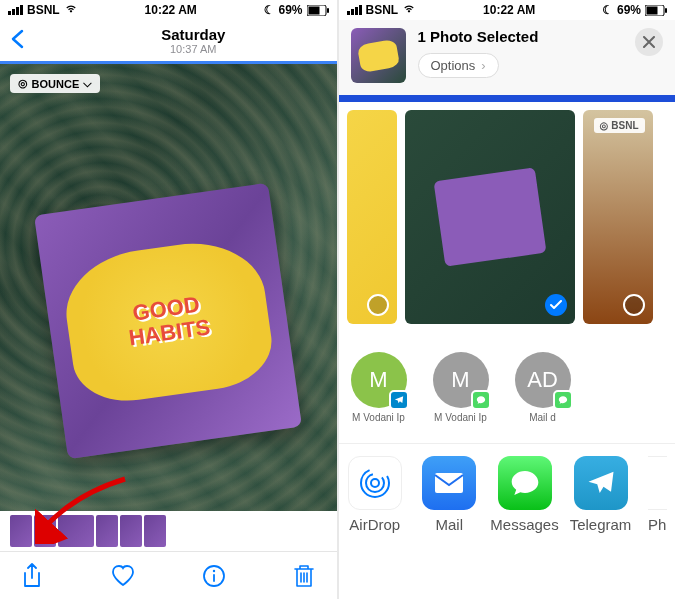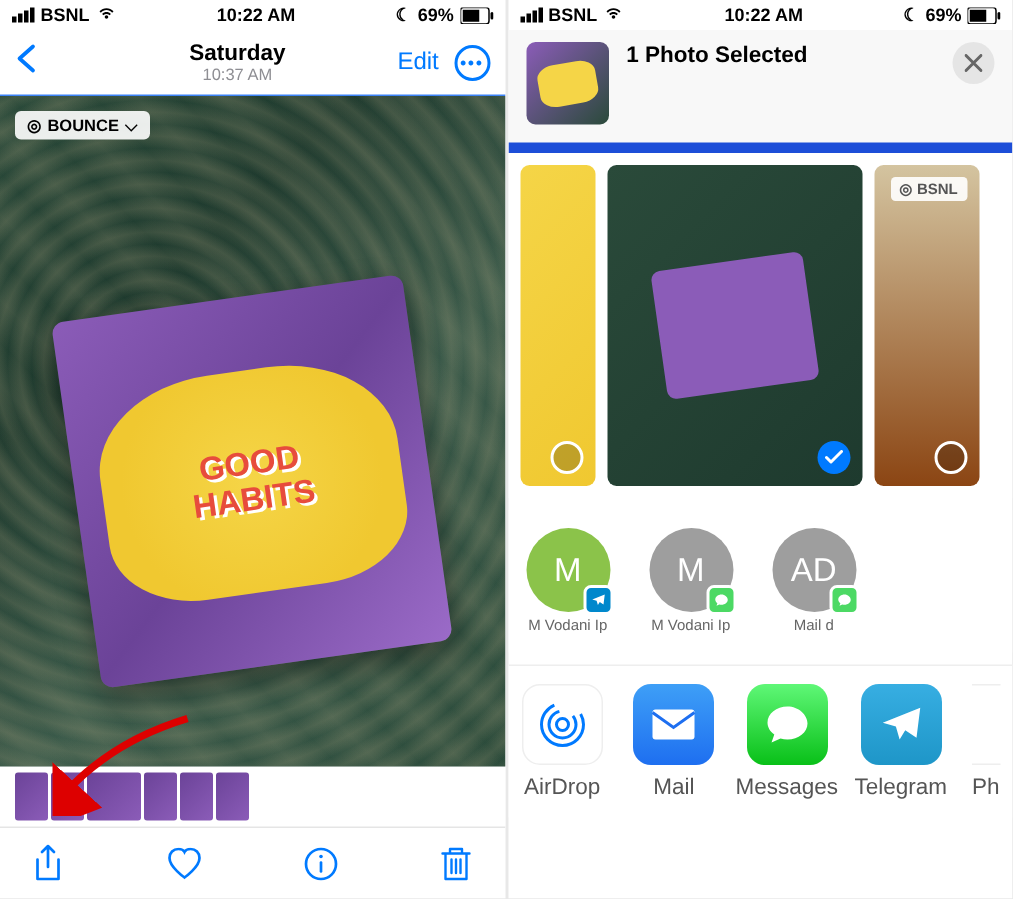--- a/index.html
+++ b/index.html
@@ -12,21 +12,21 @@
     .signal-bars { display: flex; align-items: flex-end; gap: 1px; }
     .signal-bars span { width: 3px; background: #000; }
     .signal-bars span:nth-child(1) { height: 4px; }
     .signal-bars span:nth-child(2) { height: 6px; }
     .signal-bars span:nth-child(3) { height: 8px; }
     .signal-bars span:nth-child(4) { height: 10px; }
     .wifi-icon svg { width: 14px; height: 14px; }
     .battery-icon { display: flex; align-items: center; }
     
     
-    .nav-bar { height: 44px; display: flex; align-items: center; justify-content: center; padding: 0 10px; border-bottom: 1px solid #3b82f6; }
+    .nav-bar { height: 44px; display: flex; align-items: center; justify-content: center; padding: 0 10px; border-bottom: 3px solid #3b82f6; }
     .nav-left { width: 50px; }
     .nav-center { text-align: center; flex: 1; }
     .nav-title { font-size: 15px; font-weight: 600; }
     .nav-subtitle { font-size: 11px; color: #8e8e93; }
     .nav-right { width: 70px; display: flex; align-items: center; justify-content: flex-end; gap: 10px; }
     .blue-text { color: #007aff; font-size: 16px; }
     .more-btn { width: 24px; height: 24px; border: 2px solid #007aff; border-radius: 50%; display: flex; align-items: center; justify-content: center; color: #007aff; font-size: 12px; letter-spacing: 1px; }
     
     .photo-main { flex: 1; position: relative; background: linear-gradient(135deg, #2a4a3a 0%, #1e3a2e 30%, #3a5a4a 60%, #2a4a3a 100%); overflow: hidden; }
     .carpet-overlay { position: absolute; inset: 0; background: repeating-radial-gradient(circle at 30% 40%, transparent 0px, rgba(200,180,140,0.15) 8px, transparent 16px), repeating-linear-gradient(45deg, transparent 0px, rgba(220,200,160,0.1) 20px, transparent 40px); }
@@ -122,24 +122,20 @@
       <span class="blue-text">
         <svg width="14" height="20" viewBox="0 0 14 20" fill="none">
             <path d="M12 2 L3 10 L12 18" stroke="#007aff" stroke-width="2.5" stroke-linecap="round" stroke-linejoin="round"></path>
           </svg>
       </span>
     </div>
     <div class="nav-center">
       <div class="nav-title">Saturday</div>
       <div class="nav-subtitle">10:37 AM</div>
     </div>
-    <div class="nav-right">
-      <span class="blue-text">Edit</span>
-      <div class="more-btn">•••</div>
-    </div>
   </div>
 
   <div class="photo-main">
     <div class="carpet-overlay"></div>
     <div class="bounce-badge">
       <span>◎</span>
       <span>BOUNCE</span>
       <span>⌵</span>
     </div>
     <div class="book-shape">
@@ -221,20 +217,24 @@
             <rect x="20" y="3" width="2" height="5" rx="1" fill="#000"></rect>
           </svg>
       </span>
     </div>
   </div>
 
   <div class="share-header">
     <div class="share-thumb"></div>
     <div class="share-header-text">
       <div class="share-title">1 Photo Selected</div>
+      <div class="options-pill">
+        <span>Options</span>
+        <span style="color:#aaa">›</span>
+      </div>
     </div>
     <div class="close-x">
       <svg width="12" height="12" viewBox="0 0 12 12">
           <path d="M1 1 L11 11 M11 1 L1 11" stroke="#666" stroke-width="2" stroke-linecap="round"></path>
         </svg>
     </div>
   </div>
 
   <div class="photo-picker">
     <div class="picker-item partial-left">

